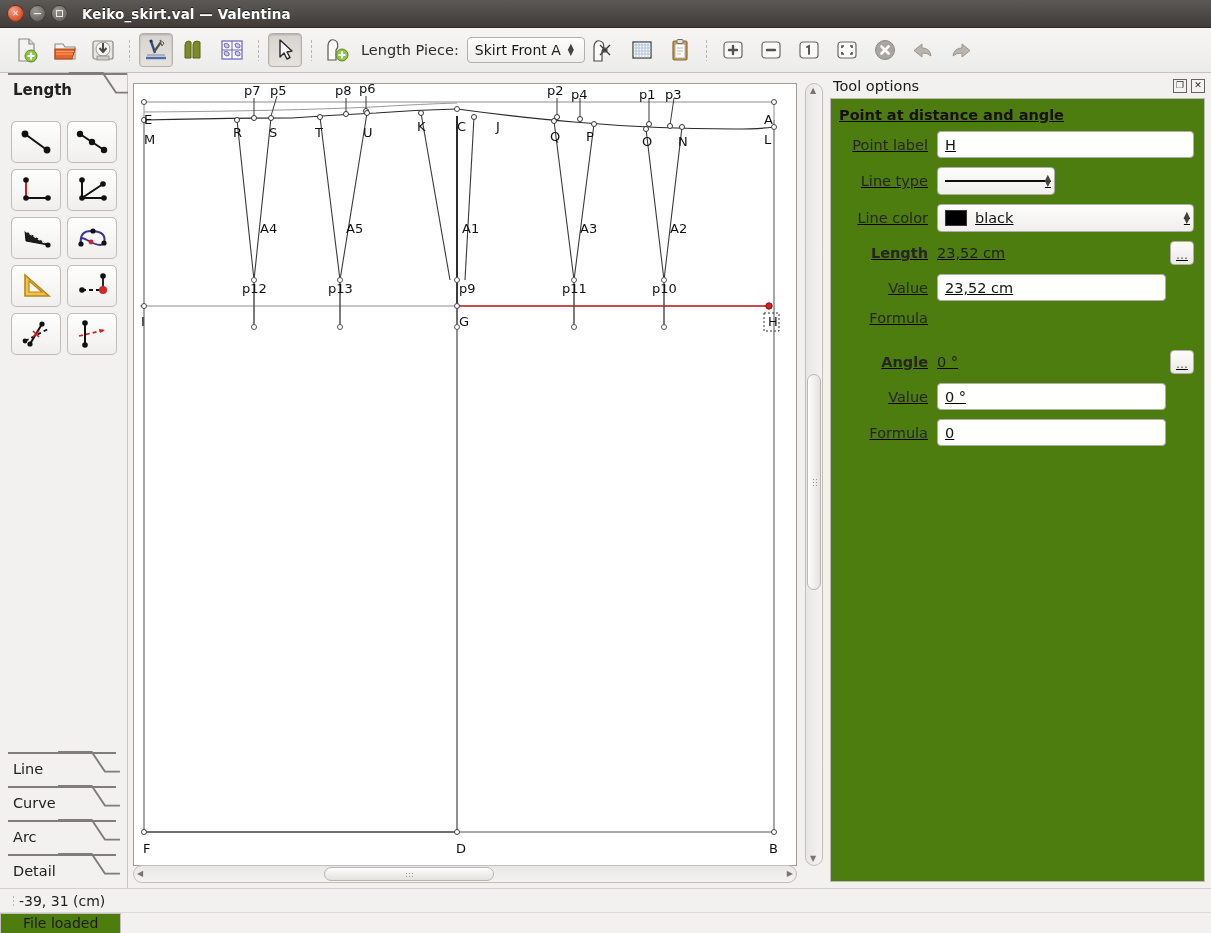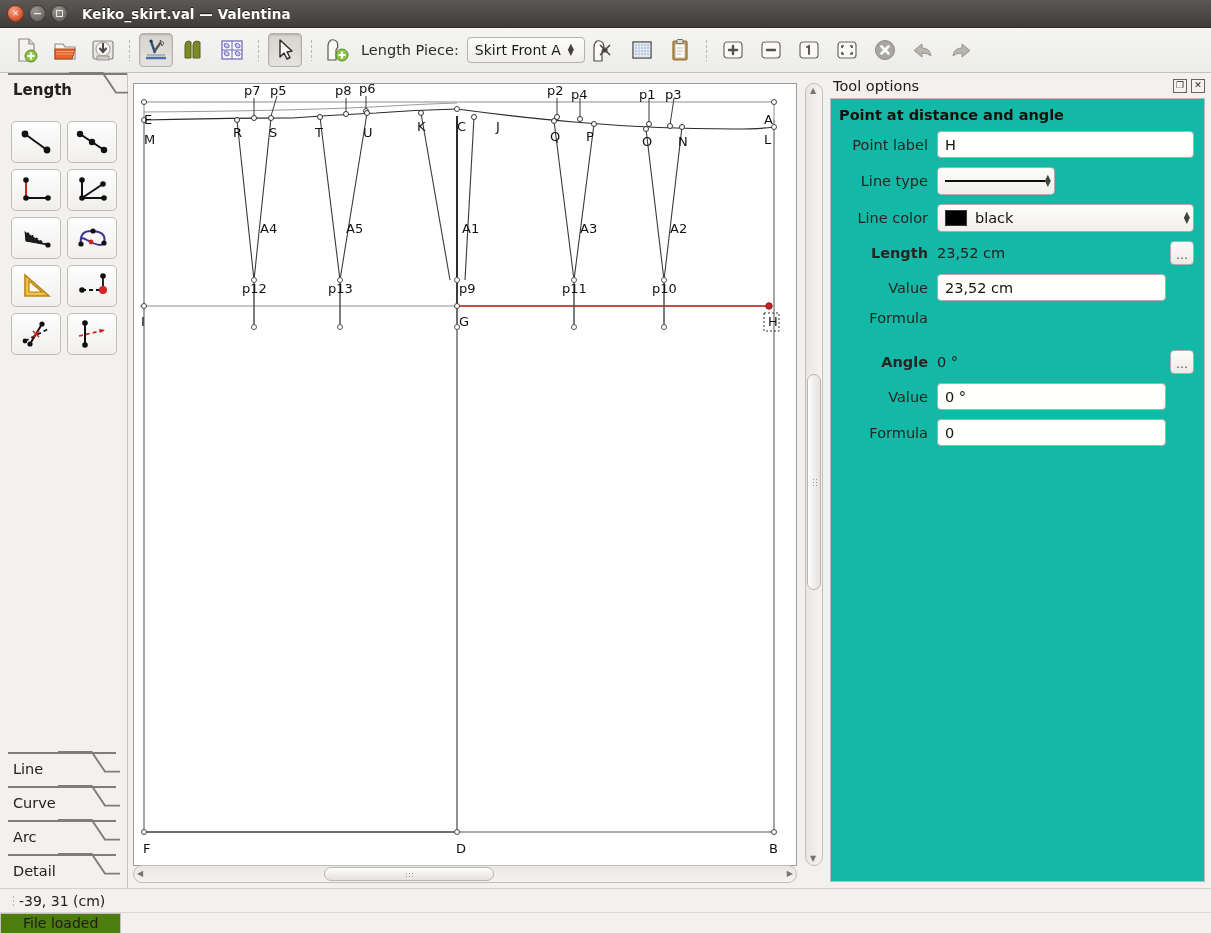--- a/index.html
+++ b/index.html
@@ -149,22 +149,23 @@
     padding-left: 5px; font-size: 14.5px; color: #1d1b1a;
   }
   #rd-header .hicons { margin-left: auto; margin-right: 6px; display: flex; gap: 4px; }
   .hicon {
     width: 14px; height: 14px; border: 1px solid #67645f;
     display: flex; align-items: center; justify-content: center;
     font-size: 9px; color: #2a2826; background: #f4f3f1; line-height: 1;
   }
   #rd-body {
     position: absolute; top: 25px; left: 2px; right: 6px; bottom: 6px;
-    background: #14b8a6; border: 1px solid #bdbab6;
+    background: #4d7c0f; border: 1px solid #bdbab6;
     padding: 6px 10px 0 6px;
+    text-decoration: underline;
   }
   #rd-title { font-size: 14.5px; font-weight: bold; color: #17100a; margin: 2px 0 8px 2px; }
   .frow { display: flex; align-items: center; margin-bottom: 9px; }
   .flabel { font-size: 14.5px; color: #272523; text-align: right; padding-right: 9px; }
   .flabel.w100 { width: 100px; }
   .flabel.bold { font-weight: bold; }
   .finput {
     flex: 1; height: 27px; background: #fffffe;
     border: 1px solid #b0aca8; border-radius: 4px;
     display: flex; align-items: center; padding: 0 7px;

